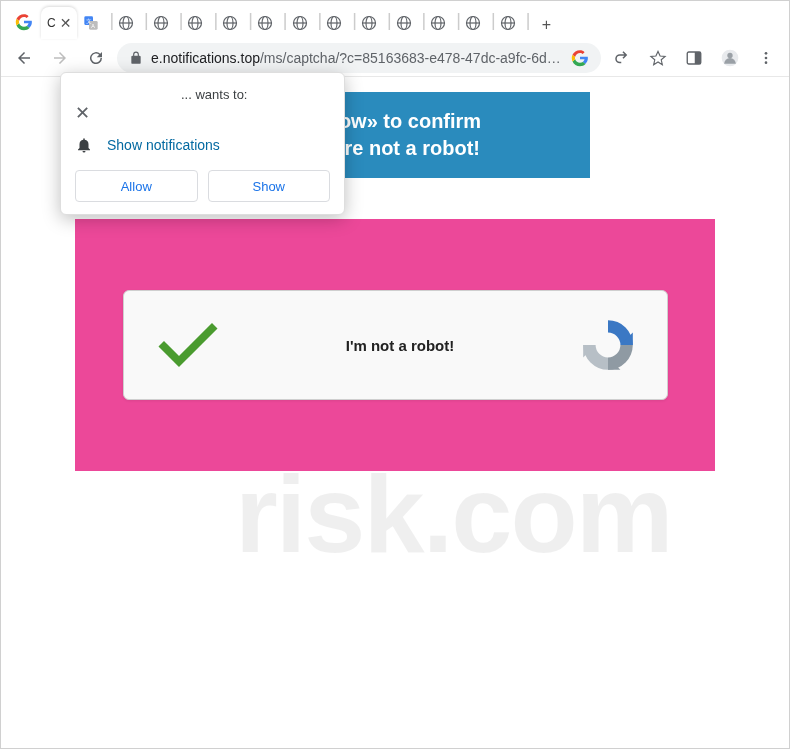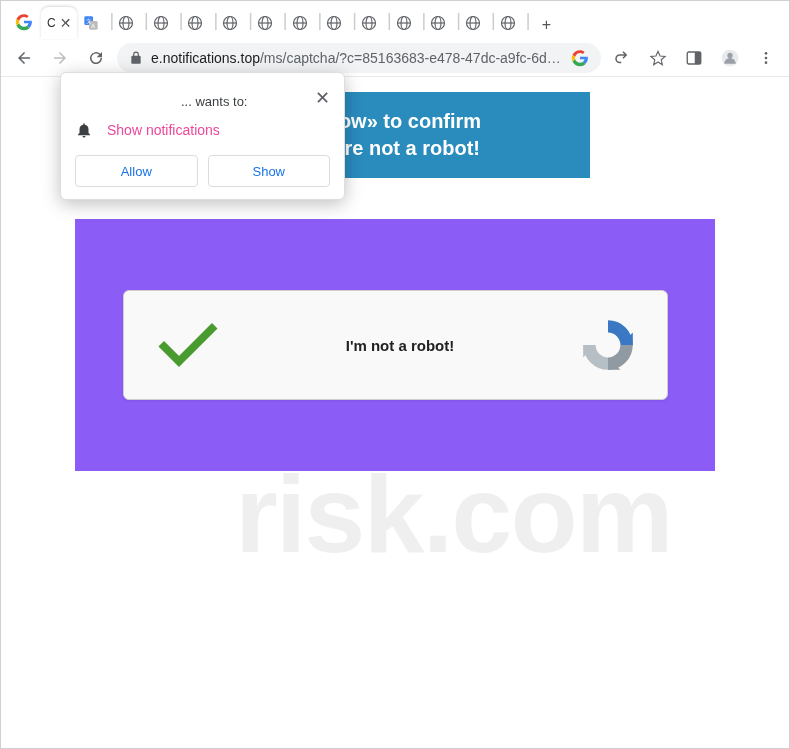--- a/index.html
+++ b/index.html
@@ -35,32 +35,32 @@
     .content { position: relative; height: calc(100% - 78px); background: #fff; overflow: hidden; }
     
     
     .watermark { position: absolute; inset: 0; display: flex; align-items: center; justify-content: center; pointer-events: none; }
     .watermark-inner { opacity: 0.06; transform: scale(1); }
     
     
     .banner { position: absolute; top: 15px; left: 50%; transform: translateX(-50%); background: #2a8bbd; color: #fff; padding: 16px 40px; text-align: center; font-weight: 700; font-size: 20px; line-height: 1.35; width: 390px; }
     
     
-    .captcha-stage { position: absolute; top: 142px; left: 50%; transform: translateX(-50%); width: 640px; height: 252px; background: #8b5cf6; display: flex; align-items: center; justify-content: center; }
+    .captcha-stage { position: absolute; top: 142px; left: 50%; transform: translateX(-50%); width: 640px; height: 252px; background: #ec4899; display: flex; align-items: center; justify-content: center; }
     .captcha-card { width: 545px; height: 110px; background: #f9f9f9; border: 1px solid #cfcfcf; border-radius: 6px; display: flex; align-items: center; justify-content: space-between; padding: 0 28px; box-shadow: 0 1px 3px rgba(0,0,0,0.08); }
     .captcha-text { font-size: 15px; font-weight: 700; color: #222; flex:1; text-align:center; }
     
     
     .perm-popup { position: absolute; top: 72px; left: 60px; width: 285px; background: #fff; border: 1px solid #dedede; box-shadow: 0 4px 18px rgba(0,0,0,0.25); border-radius: 6px; padding: 14px 14px 12px 14px; z-index: 50; }
-    .perm-header { display: flex; align-items: flex-end; justify-content: space-between; }
+    .perm-header { display: flex; align-items: flex-start; justify-content: space-between; flex-direction: column; }
     .perm-title { font-size: 13px; color: #3c4043; padding-left: 106px; }
     .perm-close { font-size: 18px; color: #5f6368; }
     .perm-row { display: flex; align-items: center; gap: 14px; margin-top: 12px; }
     .perm-bell { color: #3c4043; }
-    .perm-label { font-size: 14px; color: #ec4899; }
+    .perm-label { font-size: 14px; color: #0369a1; }
     .perm-buttons { display: flex; gap: 10px; margin-top: 16px; }
     .perm-btn { flex: 1; height: 32px; border: 1px solid #dadce0; background: #fff; border-radius: 4px; color: #1a73e8; font-size: 13px; font-weight: 500; display: flex; align-items: center; justify-content: center; cursor: pointer; }
     
     
     svg { display: block; }
   </style>
 </head>
 <body>
 
 <div class="window-frame">

